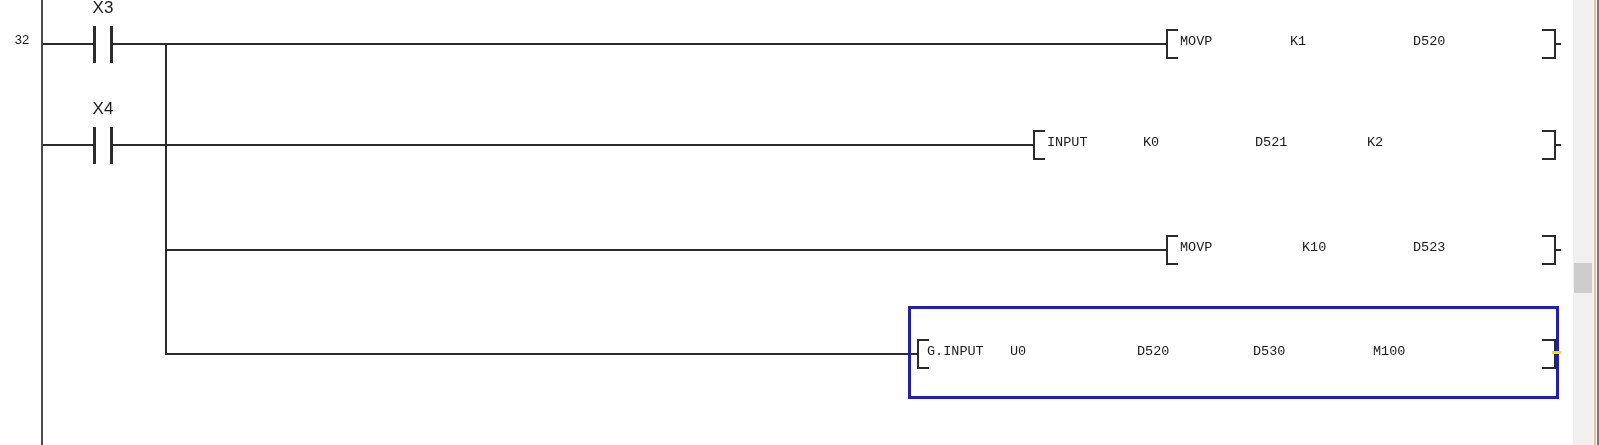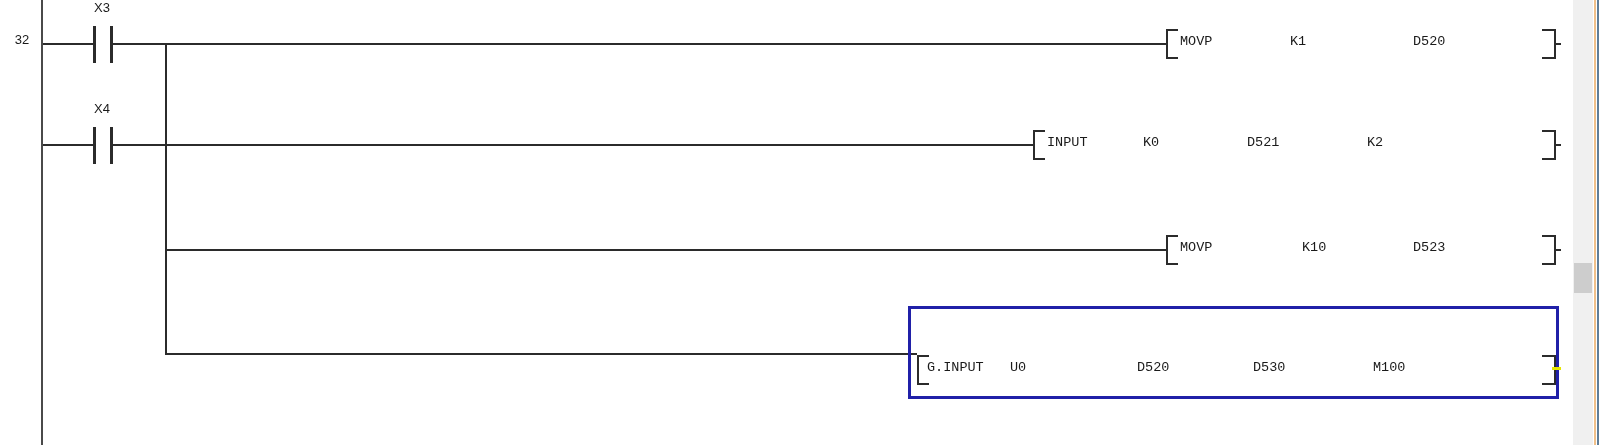--- a/index.html
+++ b/index.html
@@ -14,21 +14,21 @@
     font-family:"Liberation Sans", sans-serif;color:var(--text);
   }
   .h{position:absolute;height:2px;background:var(--line);}
   .v{position:absolute;width:2px;background:var(--line);}
   .railline{background:var(--rail);}
   .rung-num{
     position:absolute;left:6px;top:32px;width:32px;height:16px;line-height:16px;
     text-align:center;font-size:13px;
   }
   .contact{position:absolute;width:40px;height:63px;}
-  .clabel{position:absolute;top:0;left:11px;width:40px;height:15px;line-height:15px;font-size:13px;}
+  .clabel{position:absolute;top:0;left:0;width:40px;height:15px;line-height:15px;text-align:center;font-size:17px;}
   .cbar{position:absolute;top:26px;width:3px;height:37px;background:var(--line);}
   .instr{position:absolute;height:30px;}
   .obracket{
     position:absolute;left:0;top:0;width:12px;height:30px;box-sizing:border-box;
     border:2px solid var(--line);border-right:none;
   }
   .cbracket{
     position:absolute;top:0;width:14px;height:30px;box-sizing:border-box;
     border:2px solid var(--line);border-left:none;
   }
@@ -80,38 +80,38 @@
     <span class="t" style="left:124px">K1</span>
     <span class="t" style="left:247px">D520</span>
     <span class="cbracket" style="left:376px"></span>
     <span class="stub" style="left:388px;top:14px;width:7px"></span>
   </div>
 
   <div class="instr" style="left:1033px;top:130px;width:528px">
     <span class="obracket"></span>
     <span class="t" style="left:14px">INPUT</span>
     <span class="t" style="left:110px">K0</span>
-    <span class="t" style="left:214px">D521</span>
+    <span class="t" style="left:222px">D521</span>
     <span class="t" style="left:334px">K2</span>
     <span class="cbracket" style="left:509px"></span>
     <span class="stub" style="left:521px;top:14px;width:7px"></span>
   </div>
 
   <div class="instr" style="left:1166px;top:235px;width:395px">
     <span class="obracket"></span>
     <span class="t" style="left:14px">MOVP</span>
     <span class="t" style="left:136px">K10</span>
     <span class="t" style="left:247px">D523</span>
     <span class="cbracket" style="left:376px"></span>
     <span class="stub" style="left:388px;top:14px;width:7px"></span>
   </div>
 
   <div class="selbox"></div>
 
-  <div class="instr" style="left:917px;top:355px;width:644px">
+  <div class="instr" style="left:917px;top:339px;width:644px">
     <span class="obracket"></span>
     <span class="t" style="left:10px">G.INPUT</span>
     <span class="t" style="left:93px">U0</span>
     <span class="t" style="left:220px">D520</span>
     <span class="t" style="left:336px">D530</span>
     <span class="t" style="left:456px">M100</span>
     <span class="cbracket" style="left:625px"></span>
     <span class="seltick" style="left:635px;top:12px;width:9px;height:3px"></span>
   </div>
 

